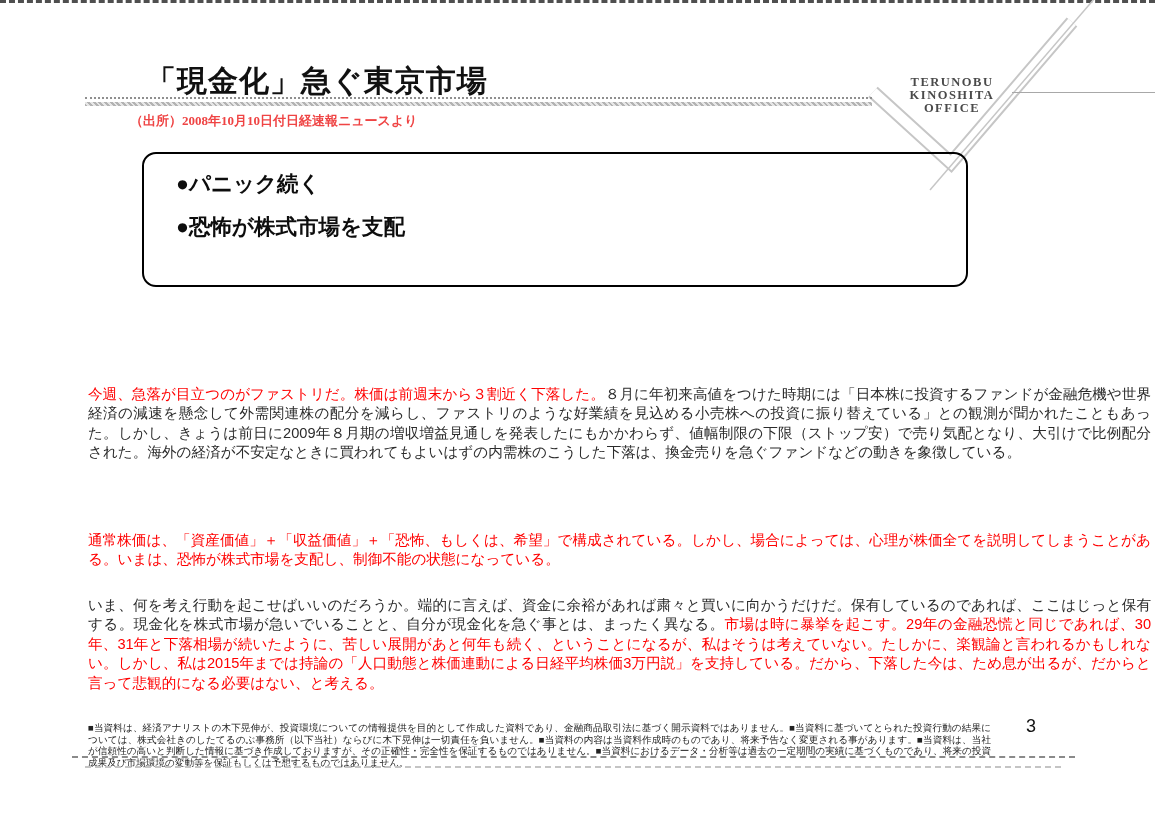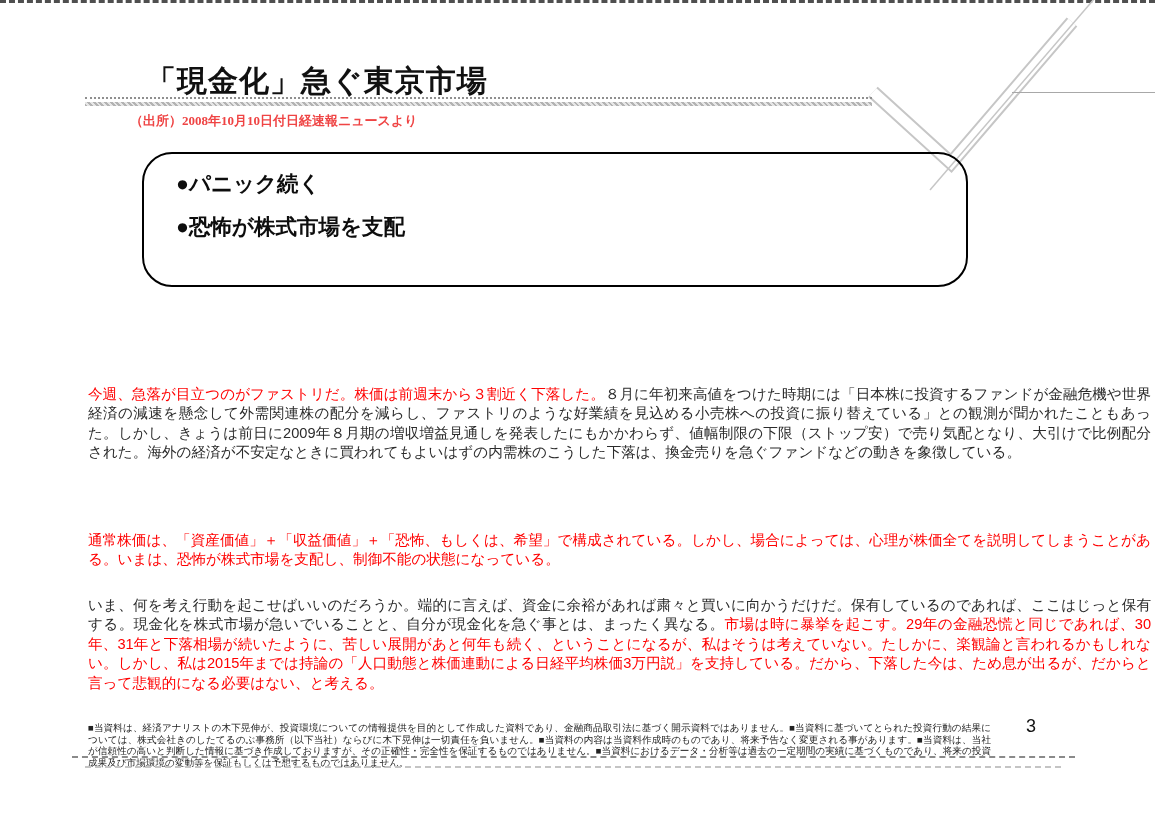--- a/index.html
+++ b/index.html
@@ -18,21 +18,21 @@
     background:repeating-linear-gradient(45deg,#b3b3b3 0 2px,#e6e6e6 2px 4px);}
   .rule-right{position:absolute;left:1012px;top:92px;width:143px;height:1px;background:#a8a8a8;}
   .source{position:absolute;left:130px;top:112px;font-size:13px;font-weight:700;color:#ef4444;white-space:nowrap;font-family:Liberation Serif, serif;}
   .logo-text{
     position:absolute;left:893px;top:76px;width:118px;text-align:center;
     font-family:"Liberation Serif","DejaVu Serif",serif;font-weight:600;
     font-size:12.5px;line-height:13px;letter-spacing:1.5px;color:#4a4a4a;
   }
   .bullet-box{
     position:absolute;left:142px;top:152px;width:790px;height:122px;
-    border:2.5px solid #000;border-radius:30px;background:transparent;
+    border:2.5px solid #000;border-radius:14px;background:transparent;
     padding:9px 0 0 32px;
   }
   .bullet{font-size:21.5px;font-weight:800;line-height:43px;color:#0d0d0d;white-space:nowrap;}
   .para{position:absolute;left:88px;width:1063px;font-size:14.6px;line-height:19.4px;text-align:justify;}
   #para-0{top:299px;} #para-1{top:385px;} #para-2{top:531px;} #para-3{top:596px;}
   .seg-red{color:var(--red,#ff0000);}
   .seg-black{color:#2b2b2b;}
   .footer{
     position:absolute;left:88px;top:722px;width:903px;
     font-family:"Liberation Serif","DejaVu Serif",serif;
@@ -55,20 +55,25 @@
     <line x1="930" y1="190" x2="1113" y2="-23" stroke="#c6c6c6" stroke-width="1.5"></line>
   </svg>
 
   <h1 class="title">「現金化」急ぐ東京市場</h1>
   <div class="rule-dotted"></div>
   <div class="rule-hatched"></div>
   <div class="rule-right"></div>
 
   <div class="source">（出所）2008年10月10日付日経速報ニュースより</div>
 
+  <div class="logo-text">
+    <div>TERUNOBU</div>
+    <div>KINOSHITA</div>
+    <div>OFFICE</div>
+  </div>
 
   <div class="bullet-box" id="bullet-box">
       <div class="bullet">●パニック続く</div>
       <div class="bullet">●恐怖が株式市場を支配</div>
     </div>
 
   <div class="para" id="para-1"><span class="seg-red">今週、急落が目立つのがファストリだ。株価は前週末から３割近く下落した。</span><span class="seg-black">８月に年初来高値をつけた時期には「日本株に投資するファンドが金融危機や世界経済の減速を懸念して外需関連株の配分を減らし、ファストリのような好業績を見込める小売株への投資に振り替えている」との観測が聞かれたこともあった。しかし、きょうは前日に2009年８月期の増収増益見通しを発表したにもかかわらず、値幅制限の下限（ストップ安）で売り気配となり、大引けで比例配分された。海外の経済が不安定なときに買われてもよいはずの内需株のこうした下落は、換金売りを急ぐファンドなどの動きを象徴している。</span></div>
   <div class="para" id="para-2"><span class="seg-red">通常株価は、「資産価値」＋「収益価値」＋「恐怖、もしくは、希望」で構成されている。しかし、場合によっては、心理が株価全てを説明してしまうことがある。いまは、恐怖が株式市場を支配し、制御不能の状態になっている。</span></div>
   <div class="para" id="para-3"><span class="seg-black">いま、何を考え行動を起こせばいいのだろうか。端的に言えば、資金に余裕があれば粛々と買いに向かうだけだ。保有しているのであれば、ここはじっと保有する。現金化を株式市場が急いでいることと、自分が現金化を急ぐ事とは、まったく異なる。</span><span class="seg-red">市場は時に暴挙を起こす。29年の金融恐慌と同じであれば、30年、31年と下落相場が続いたように、苦しい展開があと何年も続く、ということになるが、私はそうは考えていない。たしかに、楽観論と言われるかもしれない。しかし、私は2015年までは持論の「人口動態と株価連動による日経平均株価3万円説」を支持している。だから、下落した今は、ため息が出るが、だからと言って悲観的になる必要はない、と考える。</span></div>
 

